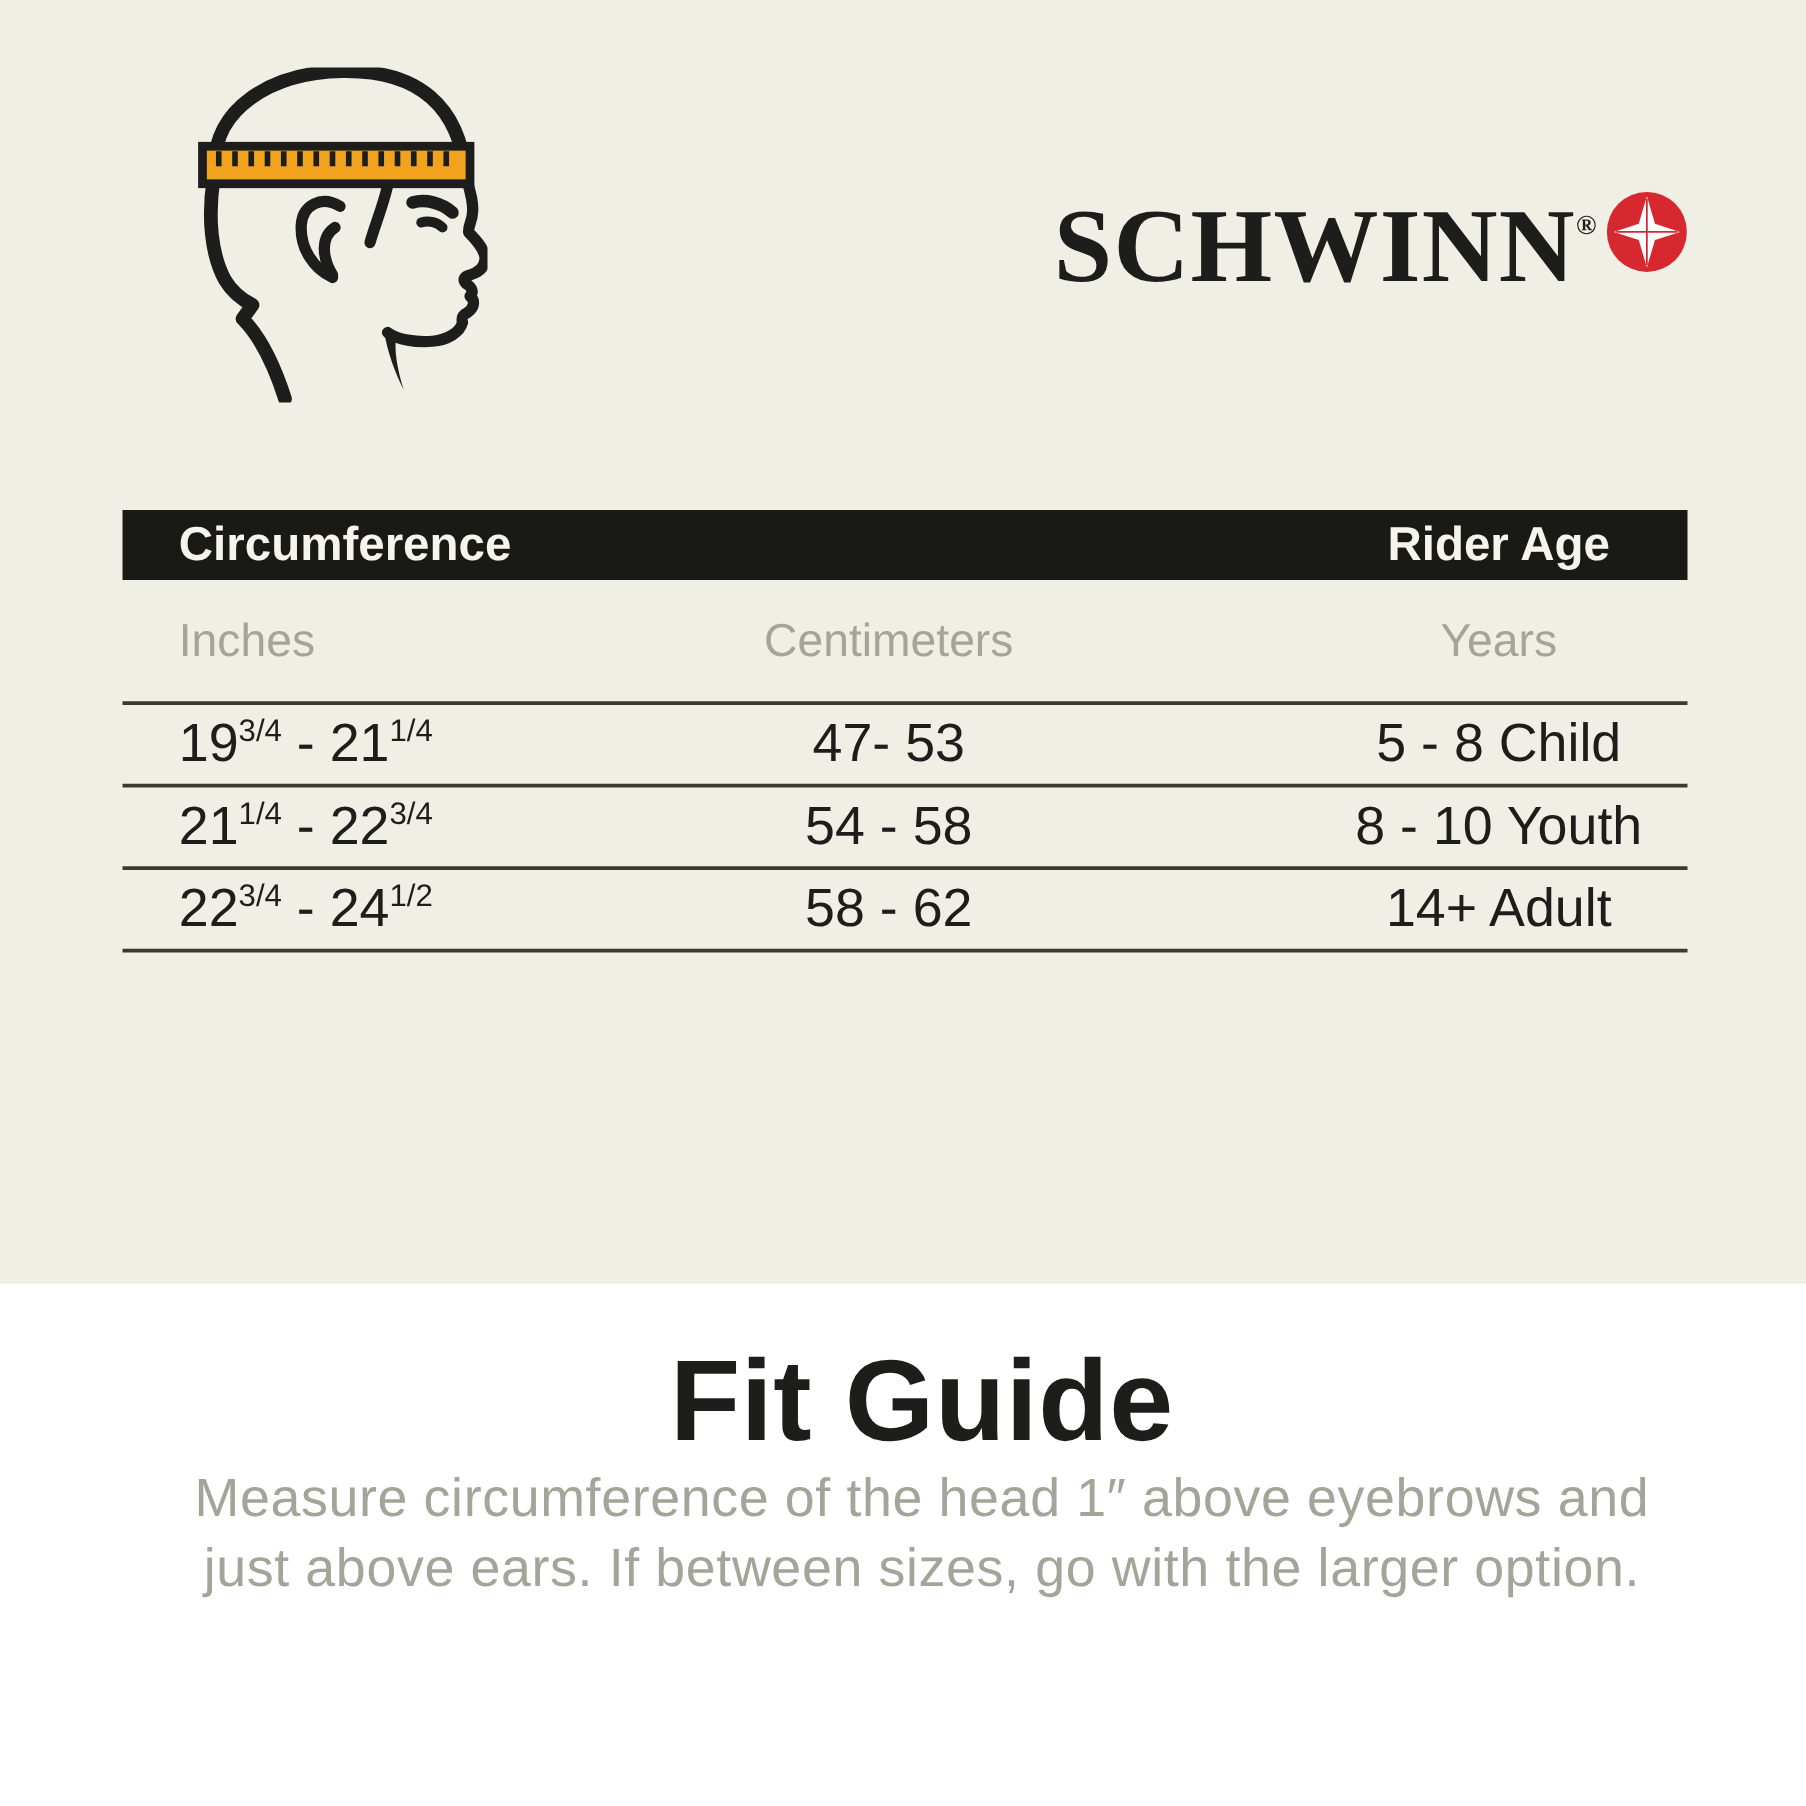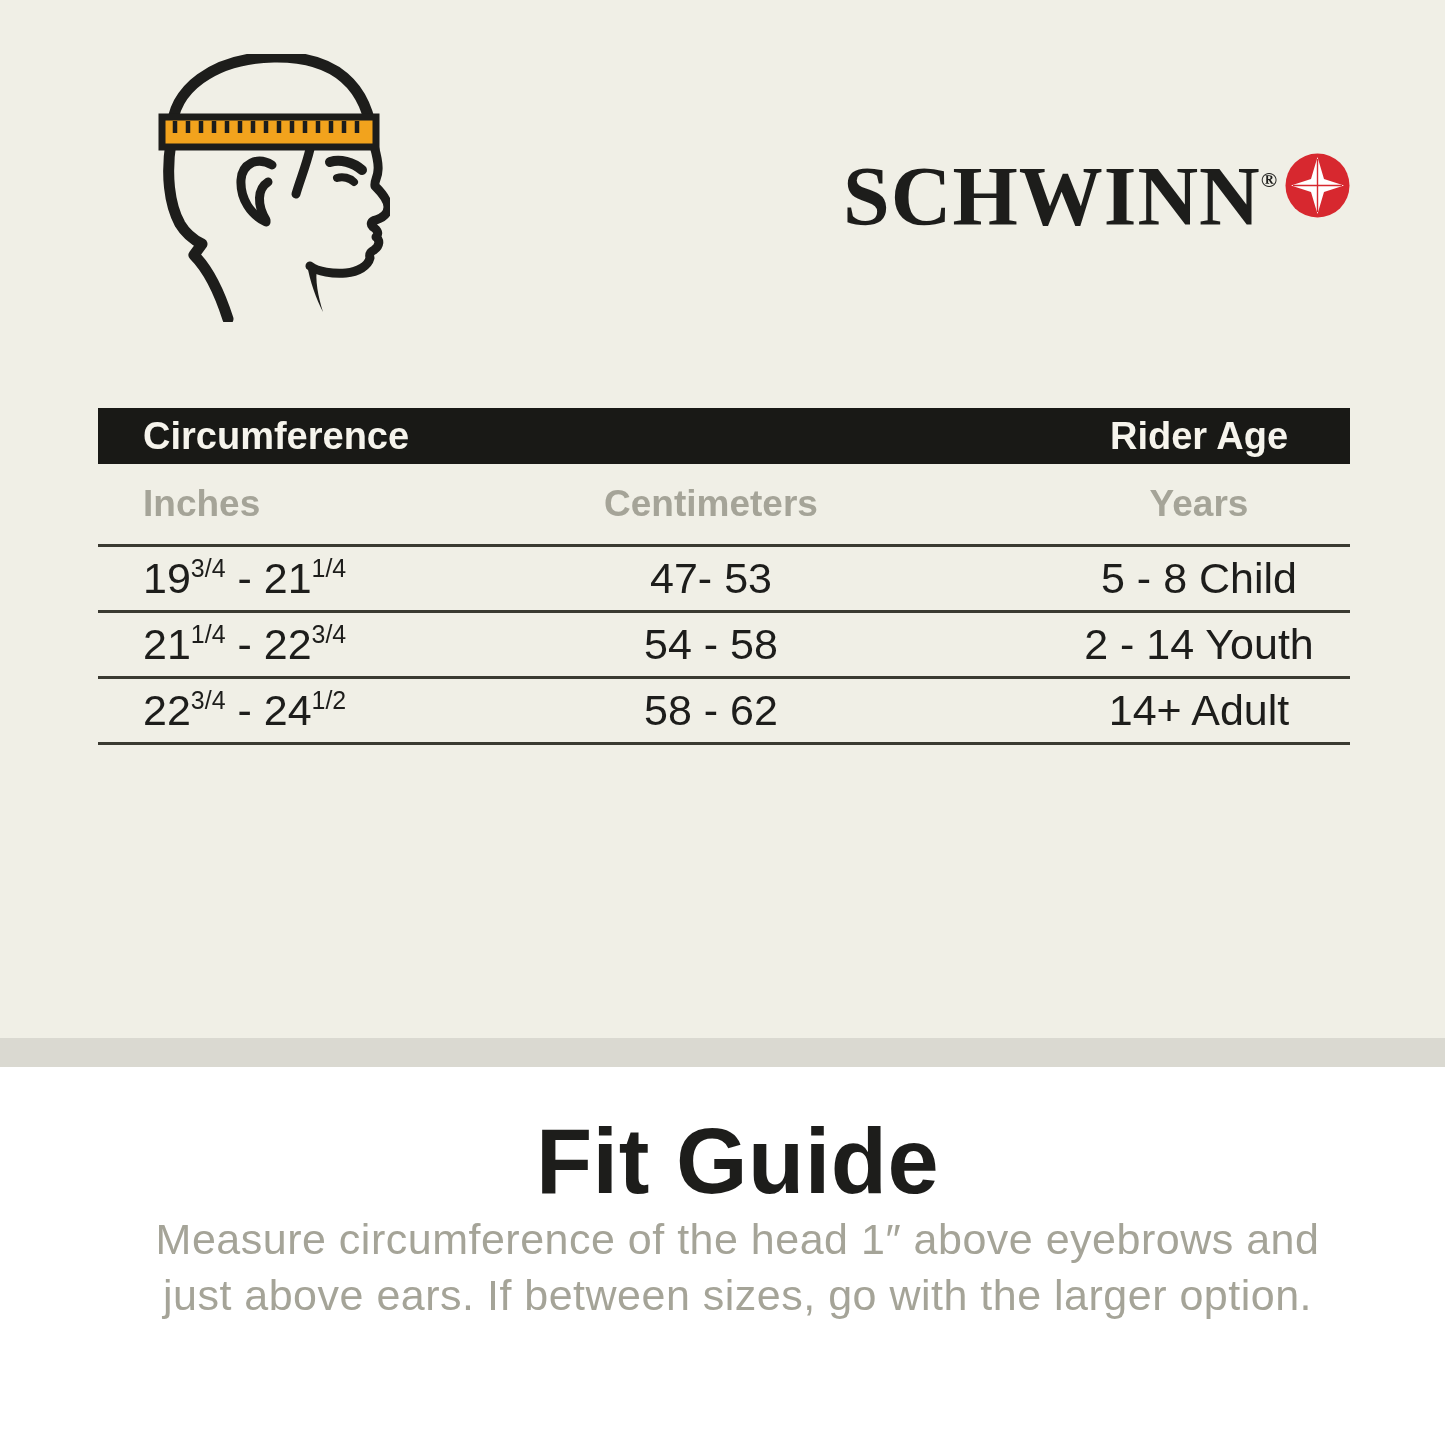--- a/index.html
+++ b/index.html
@@ -18,43 +18,43 @@
   }
   .top-section{
     position:absolute; left:0; top:0; width:1445px; height:1038px;
     background:var(--cream-bg);
   }
   .divider-band{
     position:absolute; left:0; top:1038px; width:1445px; height:29px;
     background:var(--band);
   }
   .bottom-section{
-    position:absolute; left:0; top:1067px; width:1445px; height:372px;
+    position:absolute; left:0; top:1027px; width:1445px; height:372px;
     background:var(--white-bg); text-align:center;padding-left:30px;
   }
   
   .head-icon{position:absolute; left:158px; top:54px; width:232px; height:268px;}
   
   .brand{position:absolute; left:843px; top:138px; height:90px;}
   .brand-text{
     font-size:84px; font-weight:700; letter-spacing:1px; line-height:84px;
     color:var(--ink); display:inline-block;font-family:Liberation Serif, serif;
   }
   .brand-reg{font-size:22px; font-weight:700; vertical-align:38px;}
   .brand-badge{position:absolute; left:441px; top:14px; width:67px; height:67px;}
   
   .size-table{position:absolute; left:98px; top:408px; width:1252px;}
   .tgrid{display:grid; grid-template-columns:425px 376px 451px; align-items:center;}
   .thead{
     background:var(--table-header-bg); height:56px; color:#F6F4EC;
     font-size:38px; font-weight:700;
   }
   .subhead{
-    height:83px; color:var(--muted-gray);
-    font-size:37px; font-weight:700;
+    height:100px; color:var(--muted-gray);
+    font-size:37px; font-weight:400;
     border-bottom:3px solid var(--table-line);
   }
   .trow{
     height:66px; font-size:43px; font-weight:500;
     border-bottom:3px solid var(--table-line);
   }
   .cell-1{padding-left:45px; text-align:left;}
   .cell-2{text-align:center;}
   .cell-3{padding-left:149px; text-align:center;}
   .trow sup{
@@ -147,21 +147,21 @@
     <div id="table-rows">
   <div class="tgrid trow">
     <div class="cell-1"><span>19</span><sup>3/4</sup><span> - 21</span><sup>1/4</sup></div>
     <div class="cell-2">47- 53</div>
     <div class="cell-3">5 - 8 Child</div>
   </div>
 
   <div class="tgrid trow">
     <div class="cell-1"><span>21</span><sup>1/4</sup><span> - 22</span><sup>3/4</sup></div>
     <div class="cell-2">54 - 58</div>
-    <div class="cell-3">2 - 14 Youth</div>
+    <div class="cell-3">8 - 10 Youth</div>
   </div>
 
   <div class="tgrid trow">
     <div class="cell-1"><span>22</span><sup>3/4</sup><span> - 24</span><sup>1/2</sup></div>
     <div class="cell-2">58 - 62</div>
     <div class="cell-3">14+ Adult</div>
   </div>
 </div>
   </div>
 </div>

